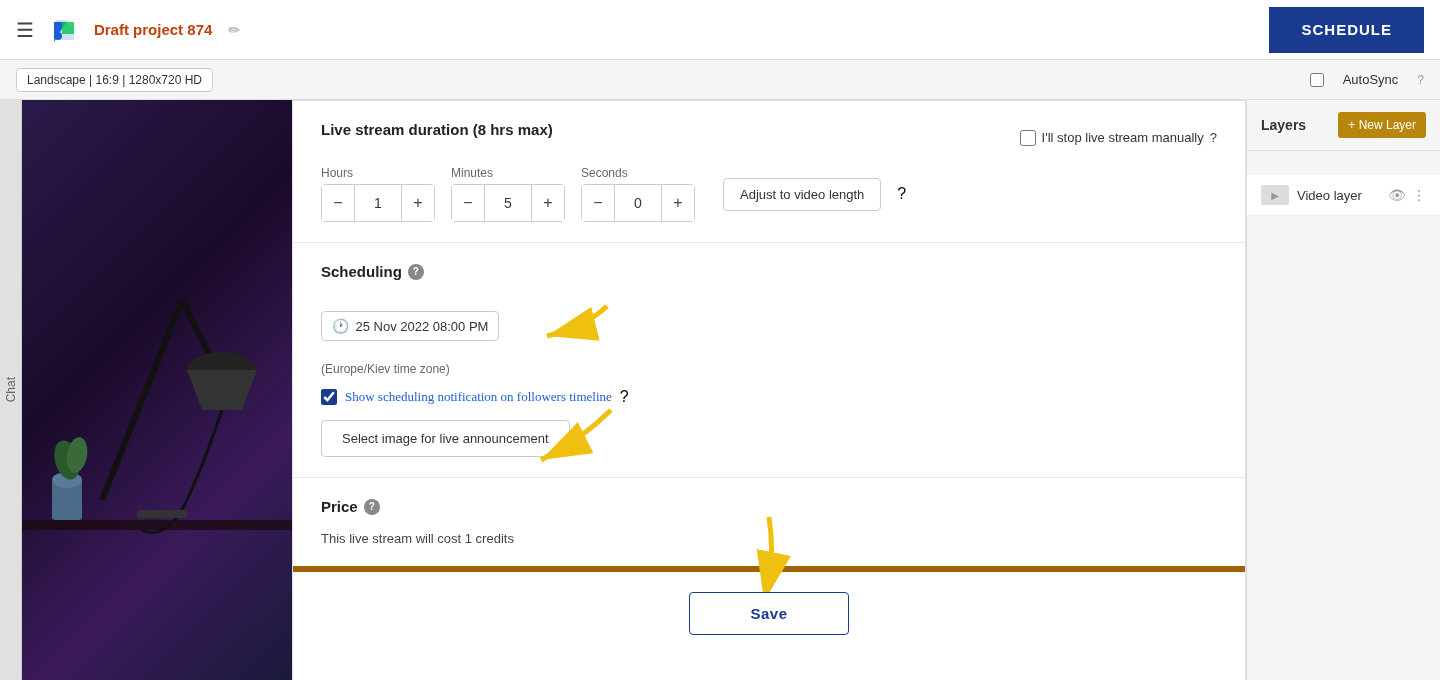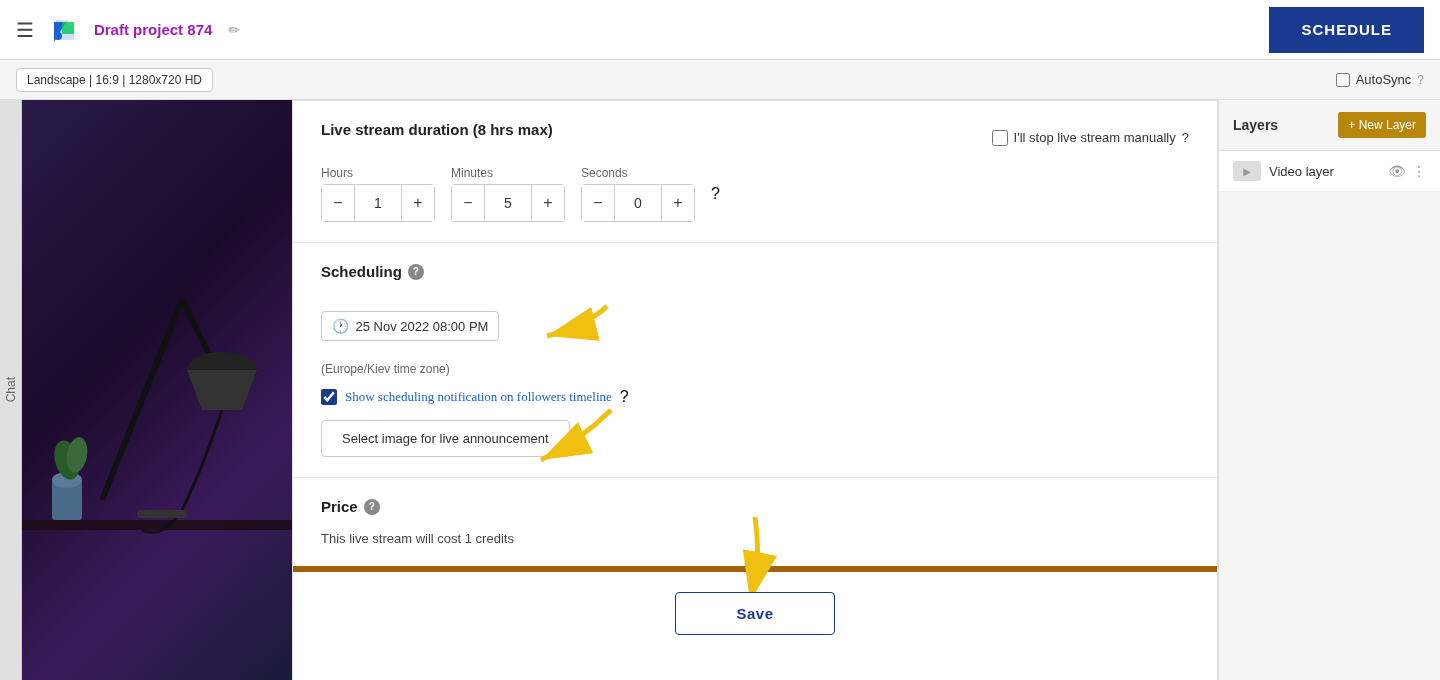--- a/index.html
+++ b/index.html
@@ -12,21 +12,21 @@
       display: flex;
       align-items: center;
       padding: 0 16px;
       border-bottom: 1px solid #ddd;
       flex-shrink: 0;
       z-index: 10;
     }
     .topbar-left { display: flex; align-items: center; gap: 12px; }
     .hamburger { cursor: pointer; font-size: 20px; color: #444; }
     .logo-icon { width: 36px; height: 36px; }
-    .project-title { font-size: 15px; font-weight: 600; color: #a21caf; }
+    .project-title { font-size: 15px; font-weight: 600; color: #c2410c; }
     .project-title-pencil { color: #999; font-size: 14px; margin-left: 4px; cursor: pointer; }
     .topbar-right { margin-left: auto; }
     .schedule-btn {
       background: #1a3a8f;
       color: #fff;
       border: none;
       padding: 0 32px;
       height: 46px;
       font-size: 15px;
       font-weight: 700;
@@ -230,26 +230,27 @@
       color: #1a3a8f;
       font-size: 15px;
       font-weight: 600;
       padding: 12px 60px;
       cursor: pointer;
       letter-spacing: 0.5px;
     }
 
     
     .right-panel {
-      width: 222px;
+      width: 194px;
       flex-shrink: 0;
       background: #f5f5f5;
       border-left: 1px solid #ddd;
       display: flex;
       flex-direction: column;
+      gap: 24px;
     }
     .layers-header {
       display: flex;
       align-items: center;
       justify-content: space-between;
       padding: 12px 14px;
       border-bottom: 1px solid #ddd;
     }
     .layers-title { font-size: 14px; font-weight: 600; color: #333; }
     .new-layer-btn {
@@ -281,21 +282,21 @@
       flex-shrink: 0;
     }
     .layer-name { font-size: 13px; color: #333; flex: 1; }
     .layer-actions { display: flex; gap: 6px; align-items: center; }
     .layer-eye { font-size: 14px; color: #999; cursor: pointer; }
     .layer-dots { font-size: 14px; color: #999; cursor: pointer; }
 
     
     .modal-top-sep { border-top: 1px solid #e0e0e0; }
 
-    .autosync-row { display: flex; align-items: center; gap: 6px; }
+    .autosync-row { display: flex; align-items: center; gap: 19px; }
     .autosync-checkbox { width: 14px; height: 14px; }
   </style>
 </head>
 <body>
 
 <div class="topbar">
   <div class="topbar-left">
     <span class="hamburger">☰</span>
 
     <svg class="logo-icon" viewBox="0 0 36 36" xmlns="http://www.w3.org/2000/svg">
@@ -392,20 +393,21 @@
 
         <div class="time-field">
           <span class="time-field-label">Seconds</span>
           <div class="time-field-controls">
             <button>−</button>
             <input type="text" class="time-value" value="0" style="">
             <button>+</button>
           </div>
         </div>
 
+        <button class="adjust-btn">Adjust to video length</button>
         <span class="help-q">?</span>
       </div>
     </div>
 
     <div class="scheduling-section">
       <div class="section-title">
         <span>Scheduling</span>
         <span class="help-q">?</span>
       </div>
 

